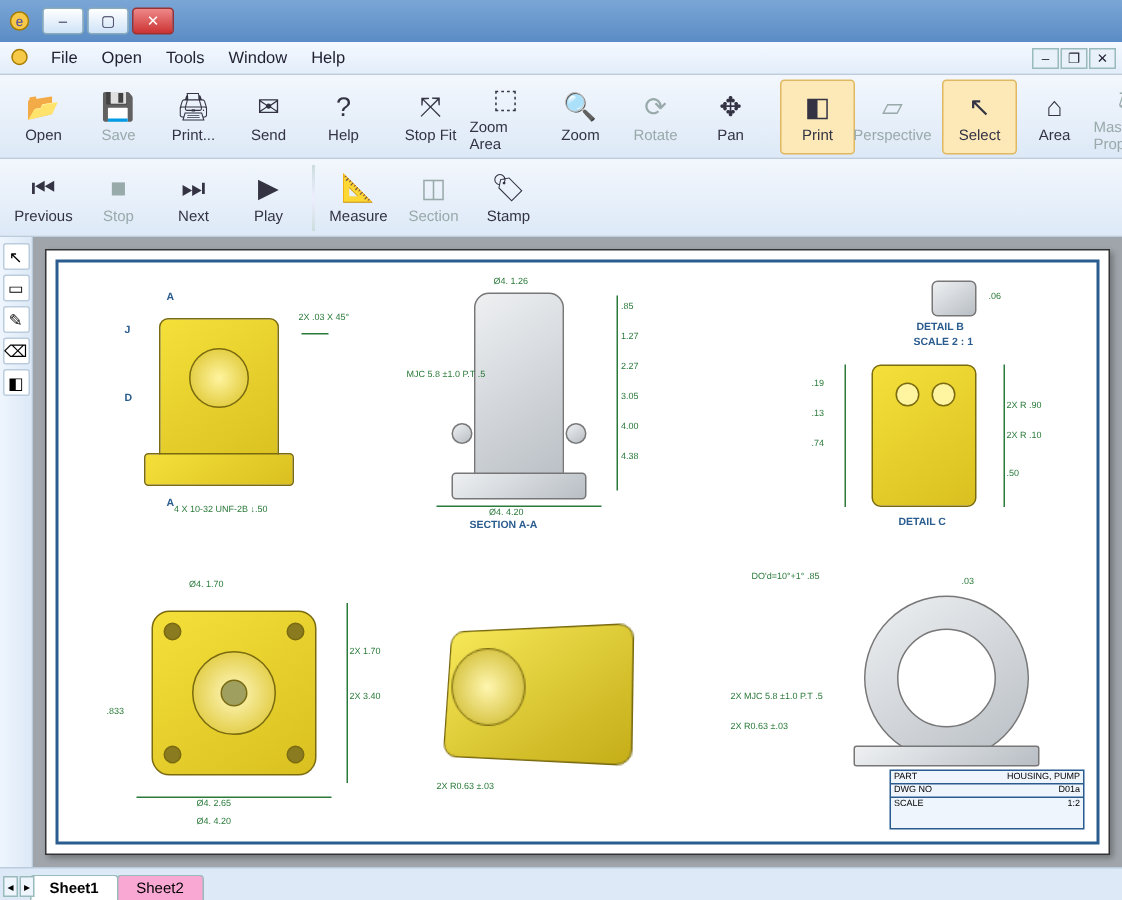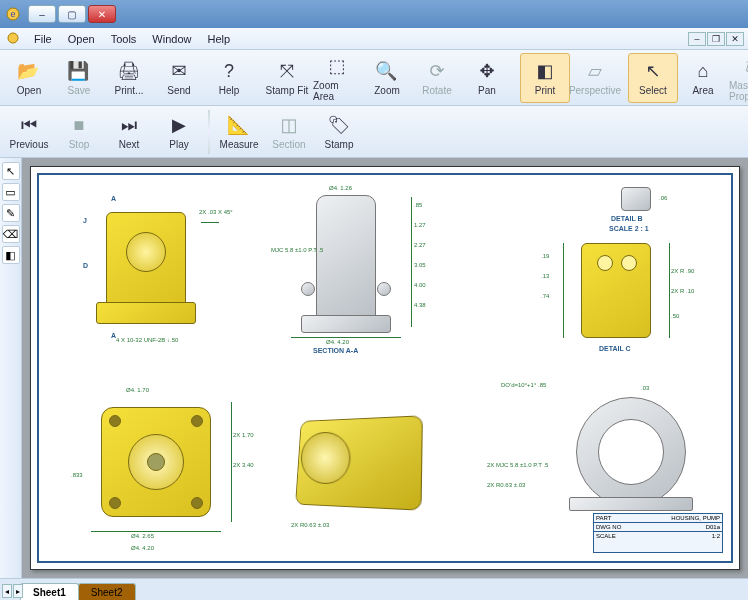--- a/index.html
+++ b/index.html
@@ -53,21 +53,21 @@
 .dim-h { height: 1px; }
 .dim-txt { position: absolute; font-size: 6px; color: #2a7a3a; white-space: nowrap; }
 .section-label { position: absolute; font-size: 7px; color: #2a5c8f; font-weight: 600; white-space: nowrap; }
 .title-block { position: absolute; right: 6px; bottom: 6px; width: 130px; height: 40px; border: 1px solid #2a5c8f; background: #eef5fd; font-size: 6px; }
 .title-block-row { border-bottom: 1px solid #2a5c8f; padding: 1px 2px; display: flex; justify-content: space-between; }
 
 
 .tabs-row { height: 22px; background: #dde9f7; border-top: 1px solid #bcd; display: flex; align-items: flex-end; padding-left: 20px; position: relative; }
 .scroll-arrows { position: absolute; left: 2px; bottom: 2px; display: flex; gap: 1px; }
 .sa-btn { width: 10px; height: 14px; background: #eef5fd; border: 1px solid #9bb; font-size: 8px; display: flex; align-items: center; justify-content: center; cursor: pointer; }
-.tab { padding: 3px 12px 2px; background: #a16207; border: 1px solid #9bb; border-bottom: none; font-size: 10px; margin-right: -1px; cursor: pointer; border-radius: 3px 3px 0 0; }
+.tab { padding: 3px 12px 2px; background: #f9a8d4; border: 1px solid #9bb; border-bottom: none; font-size: 10px; margin-right: -1px; cursor: pointer; border-radius: 3px 3px 0 0; }
 .tab.active { background: #fff; font-weight: 600; text-align: center; }
 </style>
 </head>
 <body>
 
 <div class="title-bar">
   <span class="icon-slot">
     <svg width="16" height="16">
         <circle cx="8" cy="8" r="6" fill="#f7c948" stroke="#a67c00"></circle>
         <text x="8" y="11" text-anchor="middle" font-size="9" fill="#44a">e</text>
@@ -119,21 +119,21 @@
       <div class="tb-btn">
         <div class="tb-icon">?</div>
         <div>Help</div>
       </div>
     </div>
   <div class="tb-sep"></div>
   <div style="flex:1"></div>
   <div class="tb-group" id="tg-view">
       <div class="tb-btn">
         <div class="tb-icon">⤧</div>
-        <div>Stamp Fit</div>
+        <div>Stop Fit</div>
       </div>
       <div class="tb-btn">
         <div class="tb-icon">⬚</div>
         <div>Zoom Area</div>
       </div>
       <div class="tb-btn">
         <div class="tb-icon">🔍</div>
         <div>Zoom</div>
       </div>
       <div class="tb-btn disabled">

